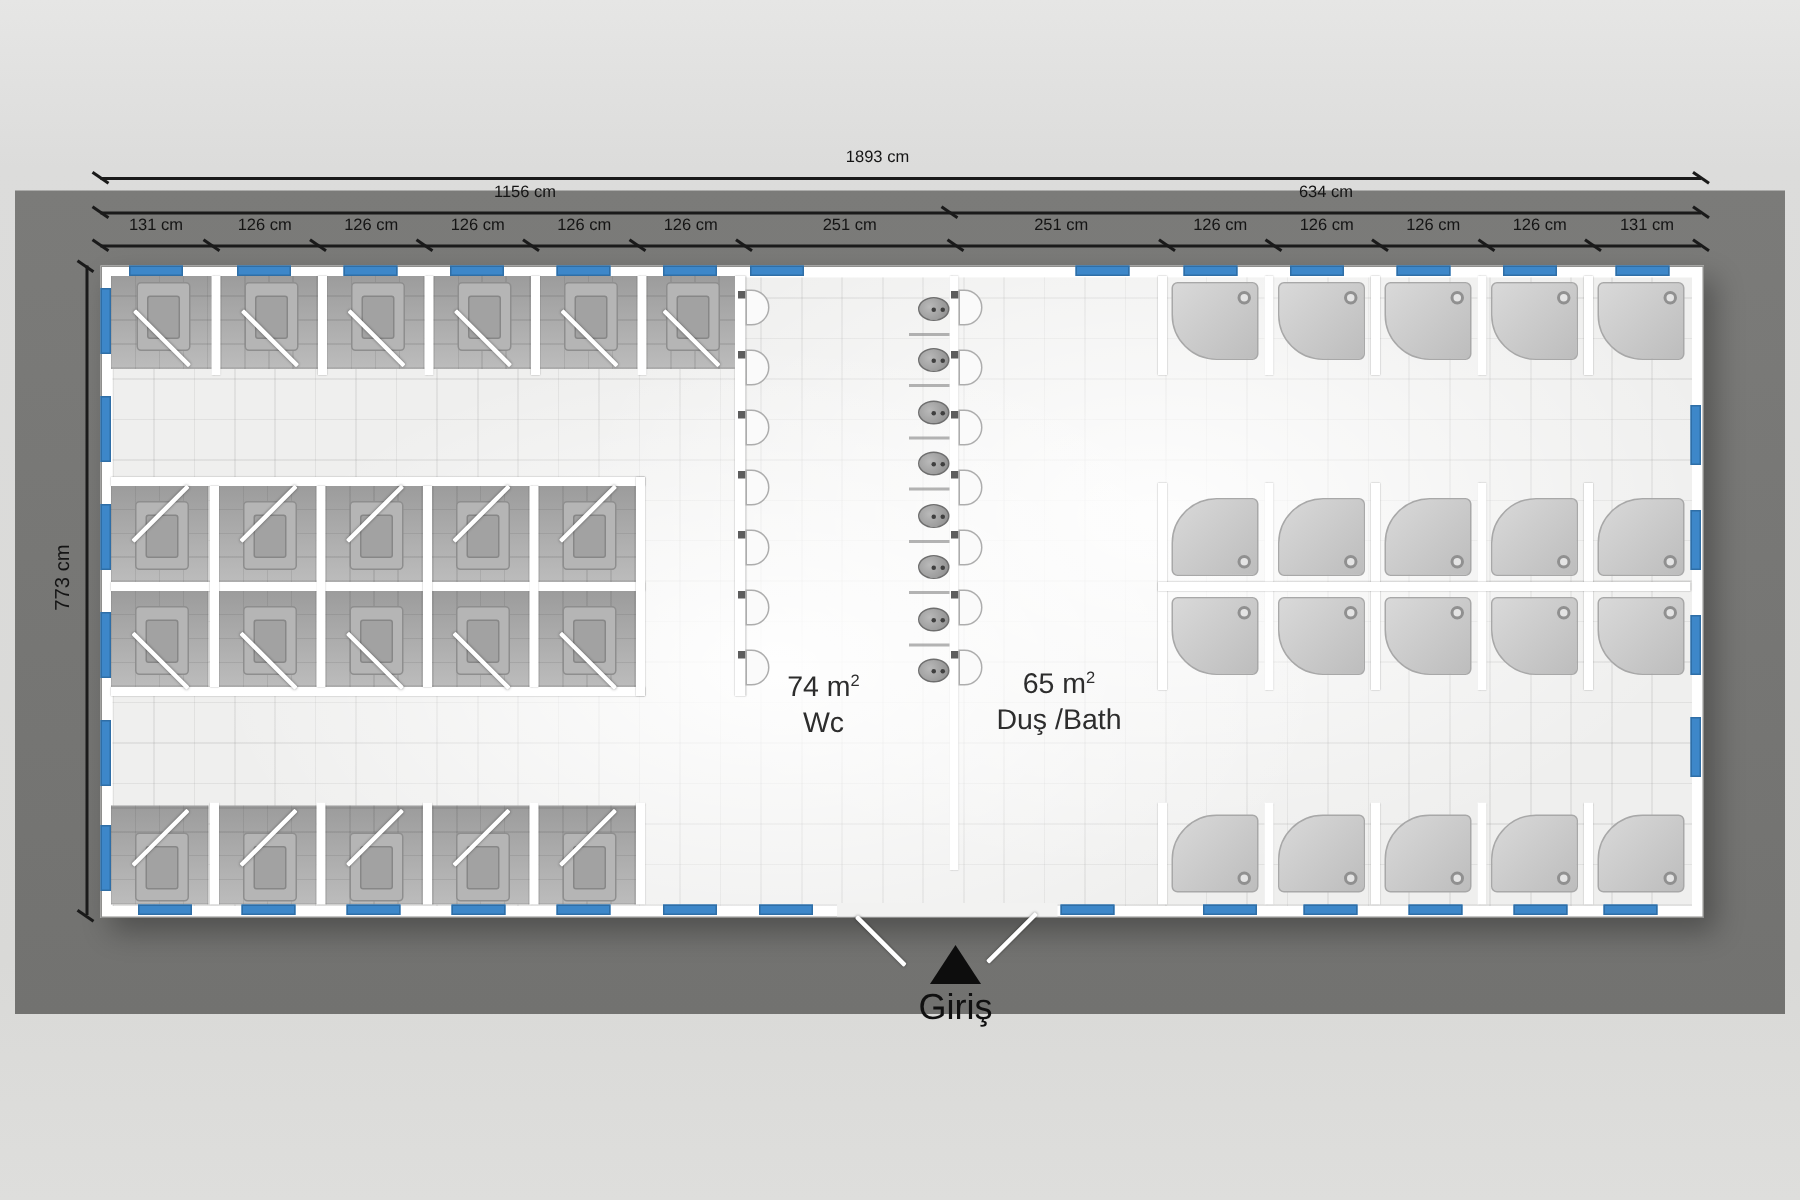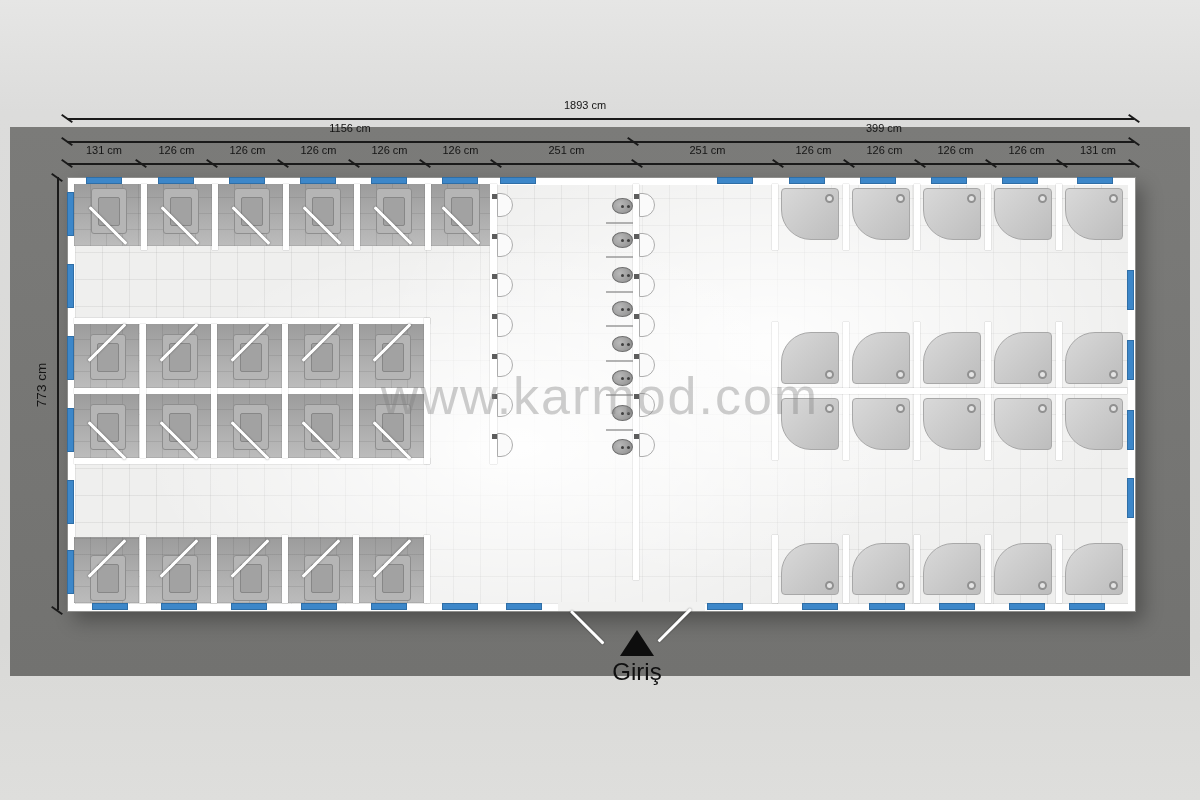--- a/index.html
+++ b/index.html
@@ -288,21 +288,21 @@
   <div class="dims" id="dims">
       <div class="dline" style="left: 67px; top: 118px; width: 1067px; height: 1.5px;"></div>
       <div class="dtick" style="left: 66px; top: 112px; width: 2px; height: 13px;"></div>
       <div class="dtick" style="left: 1133px; top: 112px; width: 2px; height: 13px;"></div>
       <div class="dlabel" style="left: 540px; top: 99px; width: 90px; height: 16px;">1893 cm</div>
       <div class="dline" style="left: 67px; top: 141px; width: 1067px; height: 1.5px;"></div>
       <div class="dtick" style="left: 66px; top: 135px; width: 2px; height: 13px;"></div>
       <div class="dtick" style="left: 632px; top: 135px; width: 2px; height: 13px;"></div>
       <div class="dtick" style="left: 1133px; top: 135px; width: 2px; height: 13px;"></div>
       <div class="dlabel" style="left: 305px; top: 122px; width: 90px; height: 16px;">1156 cm</div>
-      <div class="dlabel" style="left: 839px; top: 122px; width: 90px; height: 16px;">399 cm</div>
+      <div class="dlabel" style="left: 839px; top: 122px; width: 90px; height: 16px;">634 cm</div>
       <div class="dline" style="left: 67px; top: 163px; width: 1067px; height: 1.5px;"></div>
       <div class="dtick" style="left: 66px; top: 157px; width: 2px; height: 13px;"></div>
       <div class="dtick" style="left: 140px; top: 157px; width: 2px; height: 13px;"></div>
       <div class="dtick" style="left: 211px; top: 157px; width: 2px; height: 13px;"></div>
       <div class="dtick" style="left: 282px; top: 157px; width: 2px; height: 13px;"></div>
       <div class="dtick" style="left: 353px; top: 157px; width: 2px; height: 13px;"></div>
       <div class="dtick" style="left: 424px; top: 157px; width: 2px; height: 13px;"></div>
       <div class="dtick" style="left: 495px; top: 157px; width: 2px; height: 13px;"></div>
       <div class="dtick" style="left: 636px; top: 157px; width: 2px; height: 13px;"></div>
       <div class="dtick" style="left: 777px; top: 157px; width: 2px; height: 13px;"></div>
@@ -323,18 +323,25 @@
       <div class="dlabel" style="left: 839.5px; top: 144px; width: 90px; height: 16px;">126 cm</div>
       <div class="dlabel" style="left: 910.5px; top: 144px; width: 90px; height: 16px;">126 cm</div>
       <div class="dlabel" style="left: 981.5px; top: 144px; width: 90px; height: 16px;">126 cm</div>
       <div class="dlabel" style="left: 1053px; top: 144px; width: 90px; height: 16px;">131 cm</div>
       <div class="dline" style="left: 57px; top: 177px; width: 1.5px; height: 433px;"></div>
       <div class="dtick" style="left: 56px; top: 171px; width: 2px; height: 13px;"></div>
       <div class="dtick" style="left: 56px; top: 604px; width: 2px; height: 13px;"></div>
       <div class="vlabel" style="left: 10px; top: 377px; width: 64px; height: 16px;">773 cm</div>
     </div>
 
+  <div class="arealabel" style="left:489px;top:442px;width:120px;">
+    <div><span>74 m</span><sup>2</sup></div>
+    <div>Wc</div>
+  </div>
+  <div class="arealabel" style="left:641px;top:440px;width:130px;">
+    <div><span>65 m</span><sup>2</sup></div>
+    <div>Duş /Bath</div>
+  </div>
 
   <div class="tri"></div>
   <div class="entrlabel">Giriş</div>
 
-  <div class="watermark">www.karmod.com</div>
 </div>
 
 </body></html>

